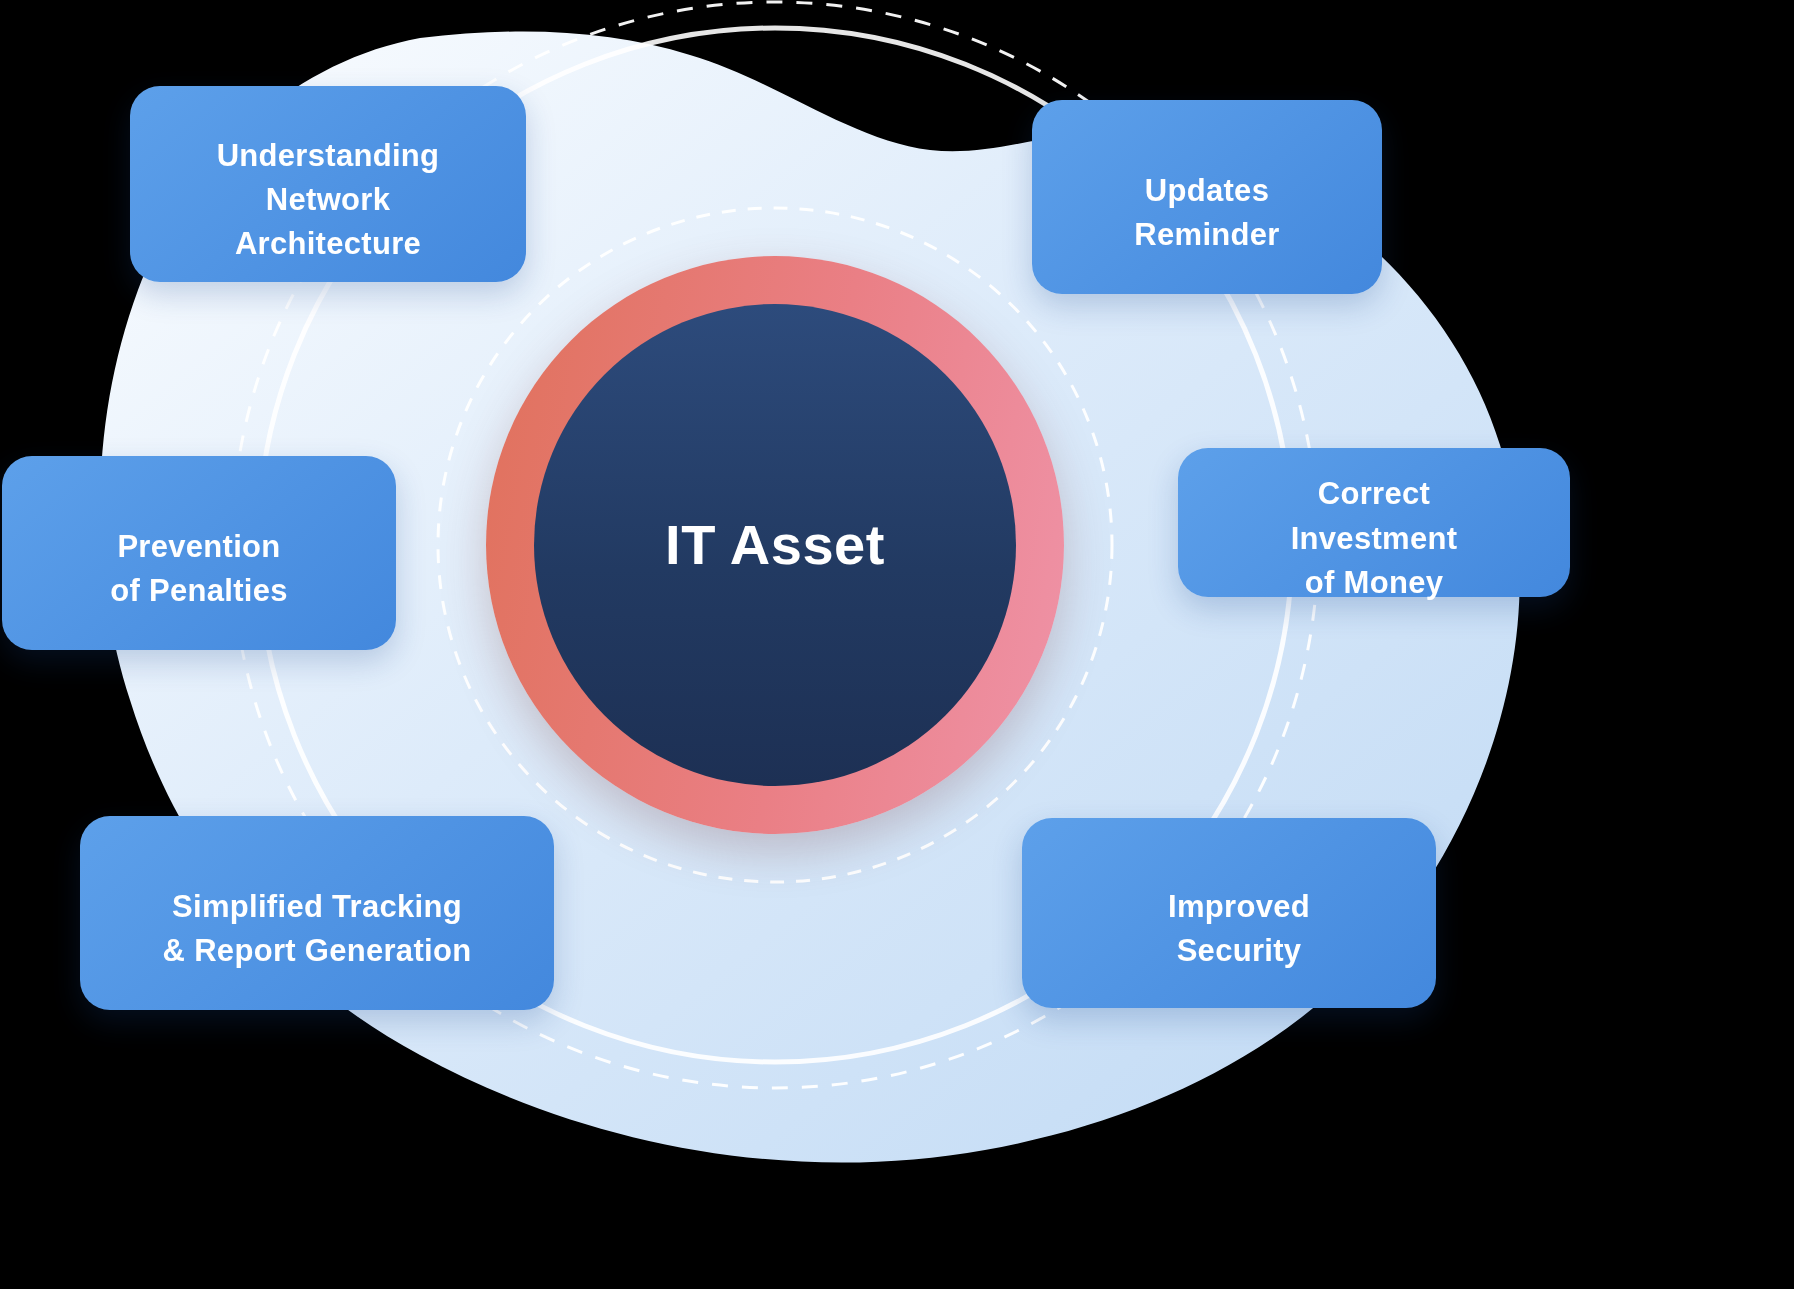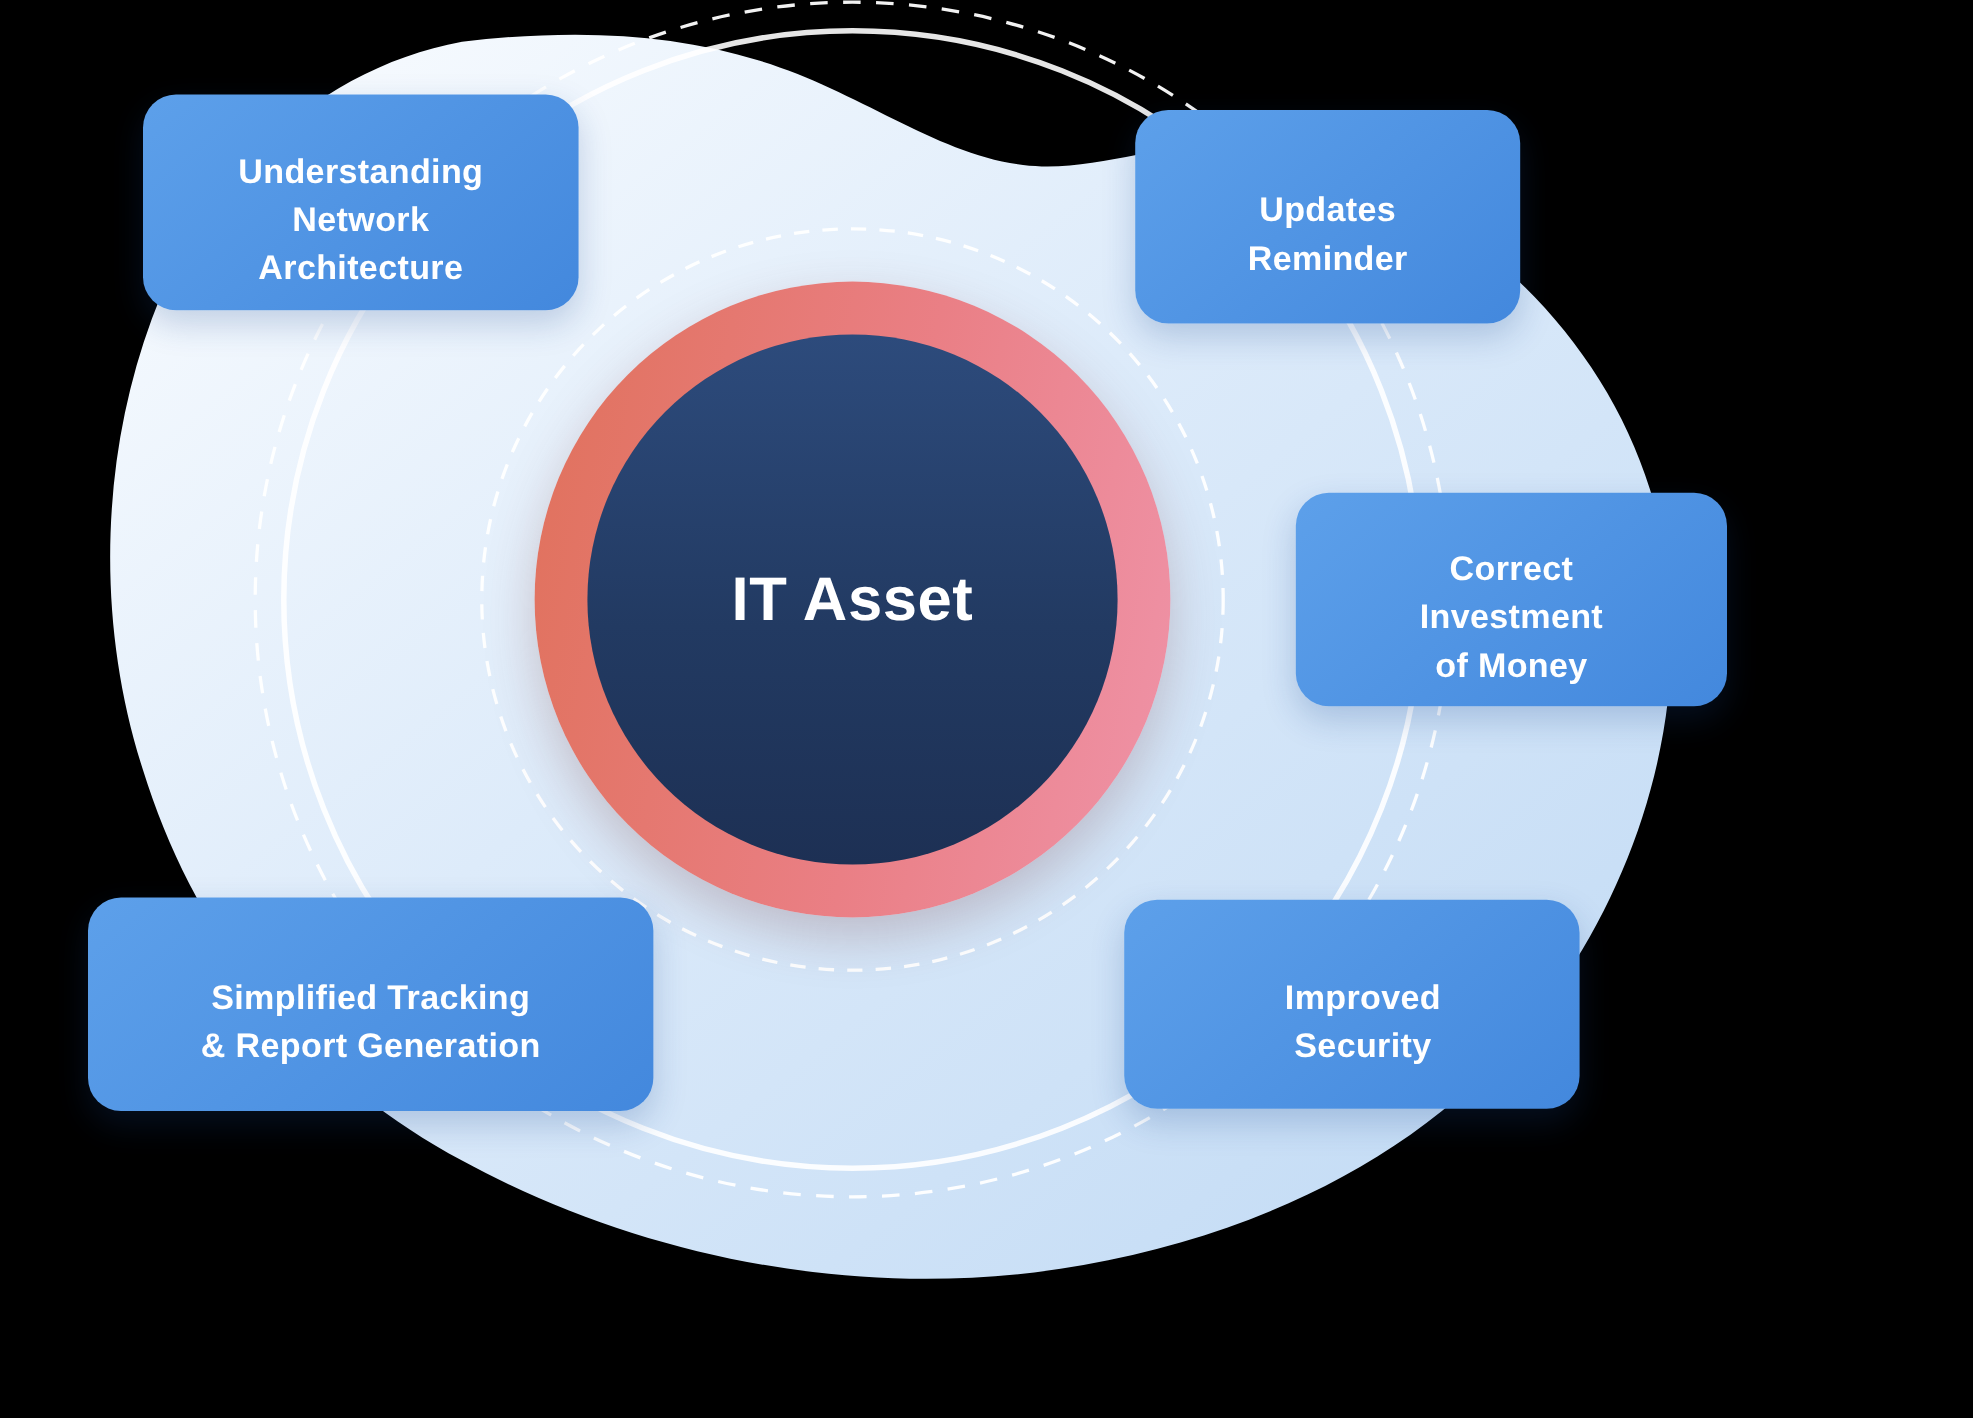--- a/index.html
+++ b/index.html
@@ -72,22 +72,22 @@
     font-weight: 600;
     letter-spacing: 0.3px;
     line-height: 1.42;
     text-align: center;
     white-space: pre-line;
     margin-top: 32px;
   }
   .card-tl { left: 130px; top: 86px;  width: 396px; height: 196px; }
   .card-tr { left: 1032px; top: 100px; width: 350px; height: 194px; }
   .card-ml { left: 2px;   top: 456px; width: 394px; height: 194px; }
-  .card-mr { left: 1178px; top: 448px; width: 392px; height: 194px; }
-  .card-bl { left: 80px;  top: 816px; width: 514px; height: 194px; }
+  .card-mr { left: 1178px; top: 448px; width: 392px; height: 149px; }
+  .card-bl { left: 80px;  top: 816px; width: 474px; height: 194px; }
   .card-br { left: 1022px; top: 818px; width: 394px; height: 190px; padding-left: 20px; }
 </style>
 </head>
 <body>
 
 <div class="stage">
 
   <svg class="bg-svg" viewBox="0 0 1794 1289" aria-hidden="true">
     <defs>
       <linearGradient id="blobGrad" x1="0" y1="0" x2="1" y2="1">
@@ -124,20 +124,24 @@
     <span class="card-label">Understanding
 Network
 Architecture</span>
   </div>
 
   <div class="card card-tr">
     <span class="card-label">Updates
 Reminder</span>
   </div>
 
+  <div class="card card-ml">
+    <span class="card-label">Prevention
+of Penalties</span>
+  </div>
 
   <div class="card card-mr">
     <span class="card-label">Correct
 Investment
 of Money</span>
   </div>
 
   <div class="card card-bl">
     <span class="card-label">Simplified Tracking
 &amp; Report Generation</span>

